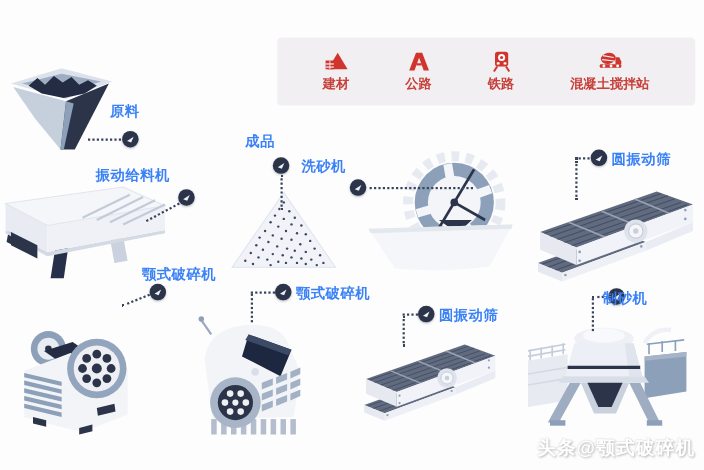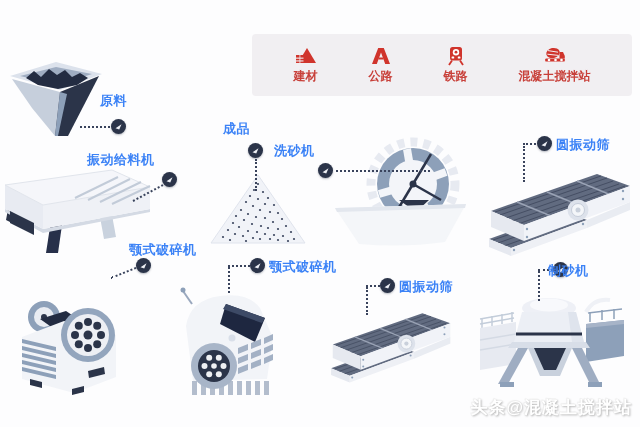--- a/index.html
+++ b/index.html
@@ -415,15 +415,15 @@
   <div class="nlabel" style="left:100px;top:92px">原料</div>
   <div class="nlabel" style="left:87px;top:151px">振动给料机</div>
   <div class="nlabel" style="left:129px;top:241px">颚式破碎机</div>
   <div class="nlabel" style="left:223px;top:120px">成品</div>
   <div class="nlabel" style="left:274px;top:142px">洗砂机</div>
   <div class="nlabel" style="left:556px;top:136px">圆振动筛</div>
   <div class="nlabel" style="left:269px;top:258px">颚式破碎机</div>
   <div class="nlabel" style="left:399px;top:278px">圆振动筛</div>
   <div class="nlabel" style="left:548px;top:262px">制砂机</div>
 
-  <div class="watermark">头条@混凝土搅拌站</div>
+  <div class="watermark">头条@颚式破碎机</div>
 
 </div>
 
 </body></html>

